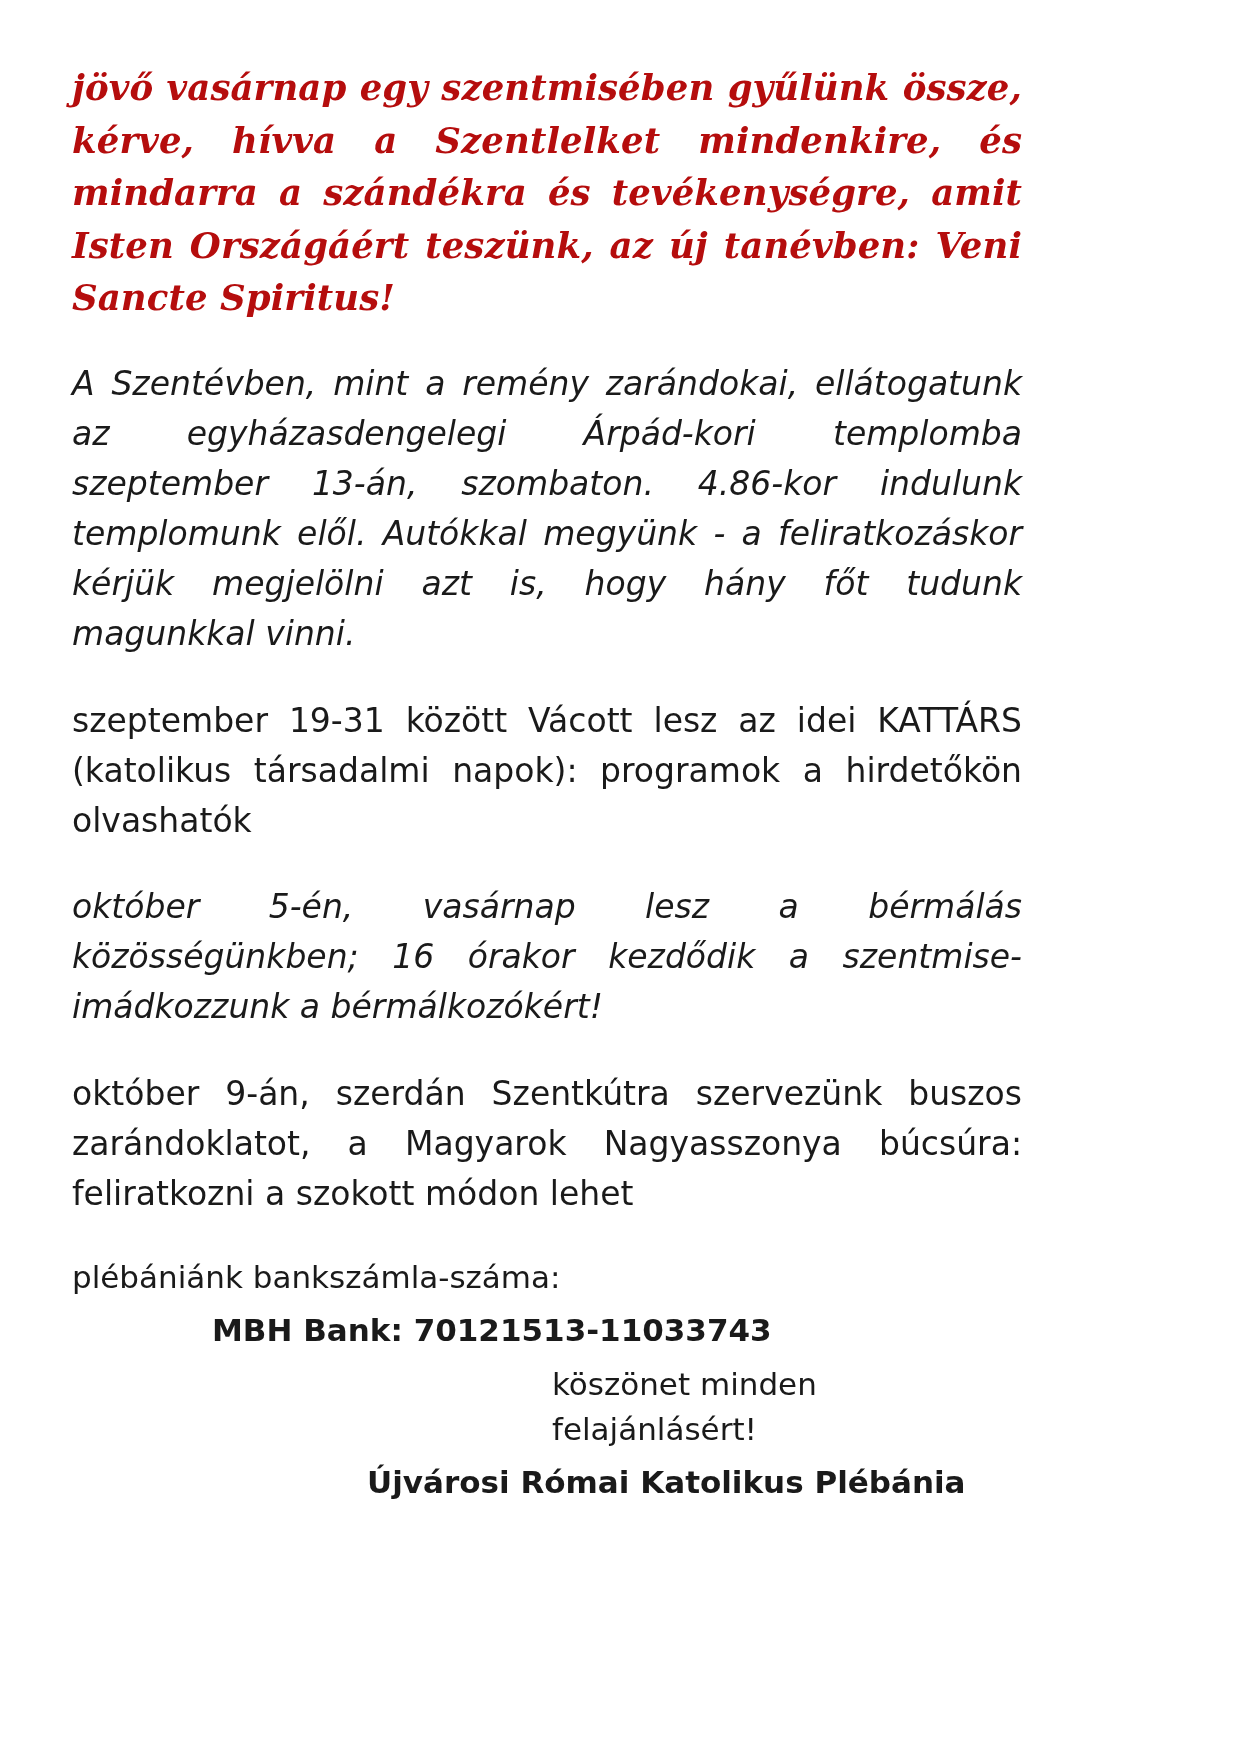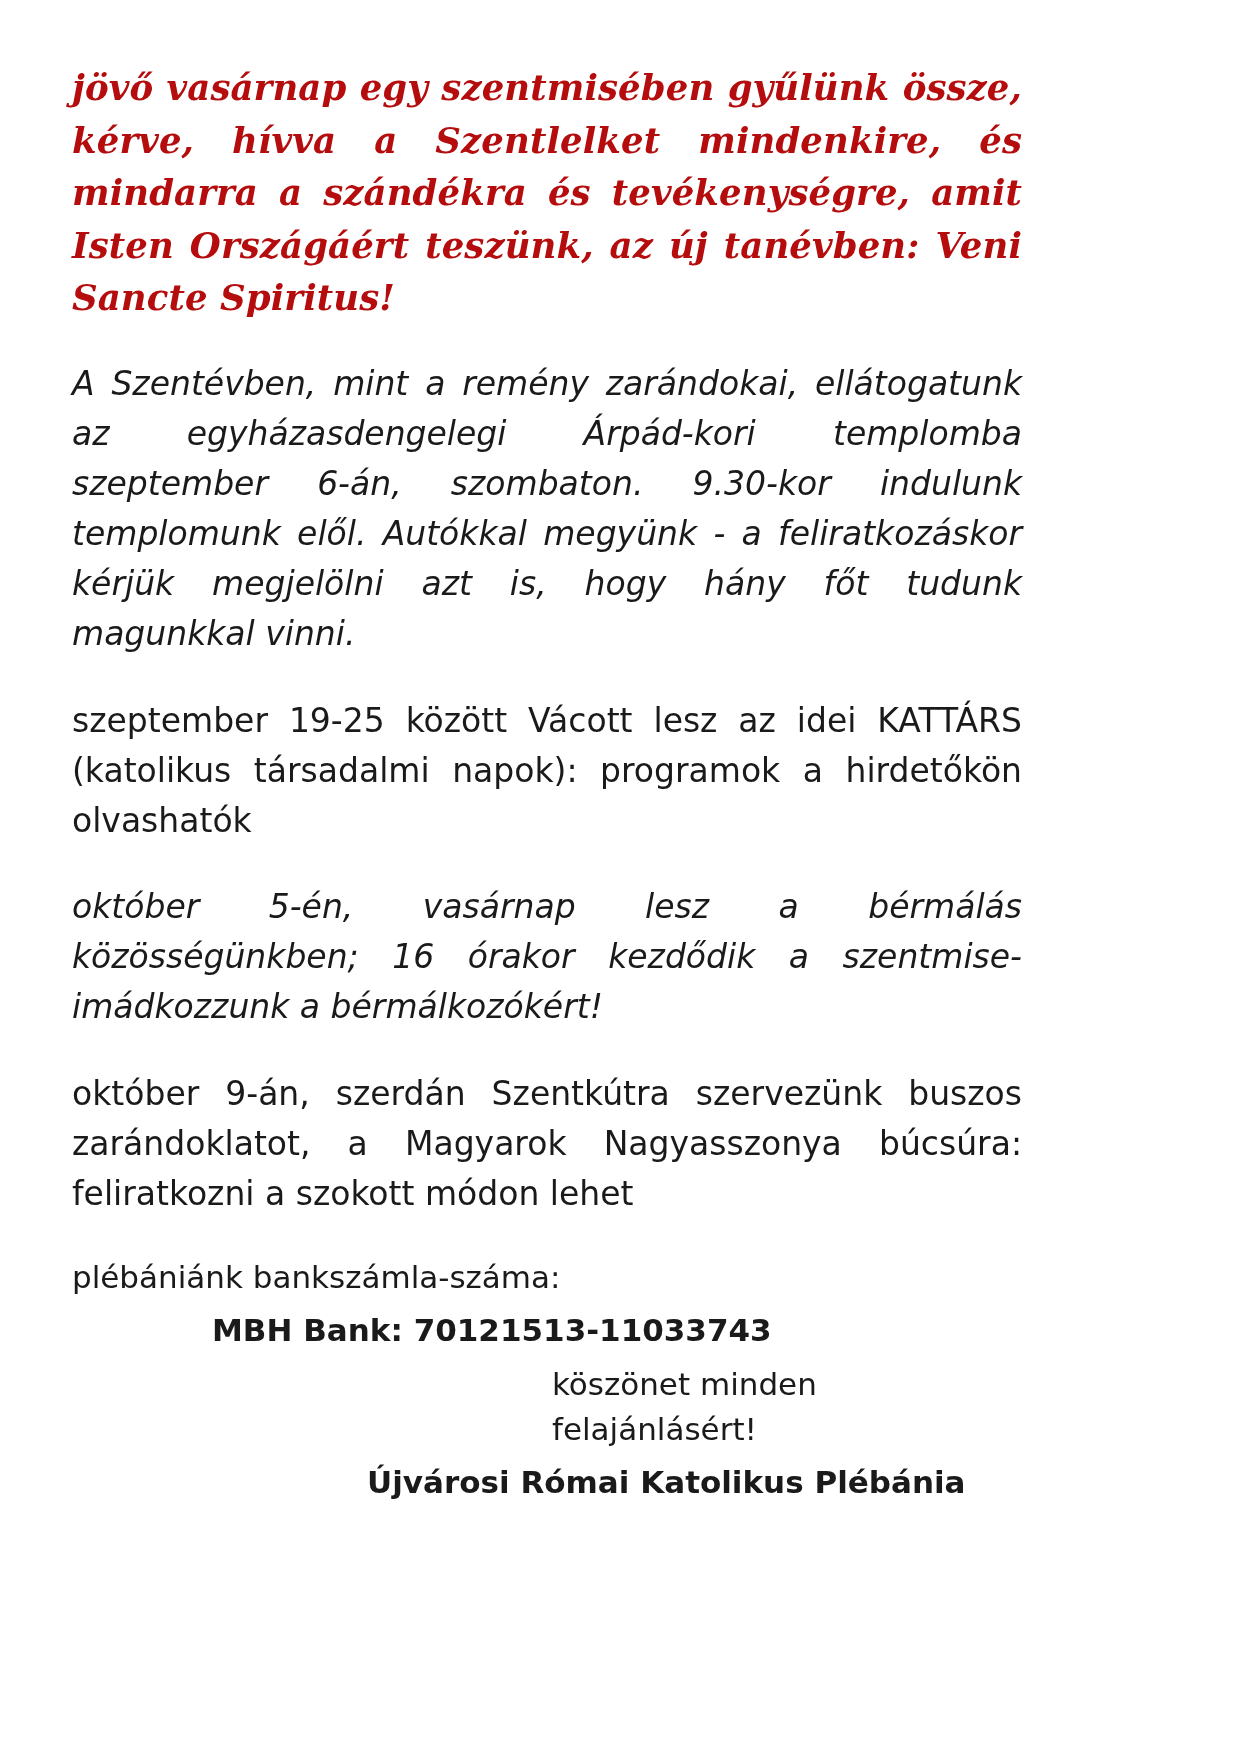--- a/index.html
+++ b/index.html
@@ -70,23 +70,23 @@
   .indent-3 { padding-left: 480px; }
 </style>
 </head>
 <body>
 
 <div class="page">
 
   <p class="lead-red">jövő vasárnap egy szentmisében gyűlünk össze, kérve, hívva a Szentlelket mindenkire, és mindarra a szándékra és tevékenységre, amit Isten Országáért teszünk, az új tanévben: Veni Sancte Spiritus!</p>
 
 
-  <p class="blk italic">A Szentévben, mint a remény zarándokai, ellátogatunk az egyházasdengelegi Árpád-kori templomba szeptember 6-án, szombaton. 9.30-kor indulunk templomunk elől. Autókkal megyünk - a feliratkozáskor kérjük megjelölni azt is, hogy hány főt tudunk magunkkal vinni.</p>
+  <p class="blk italic">A Szentévben, mint a remény zarándokai, ellátogatunk az egyházasdengelegi Árpád-kori templomba szeptember 13-án, szombaton. 4.86-kor indulunk templomunk elől. Autókkal megyünk - a feliratkozáskor kérjük megjelölni azt is, hogy hány főt tudunk magunkkal vinni.</p>
 
-  <p class="blk">szeptember 19-25 között Vácott lesz az idei KATTÁRS (katolikus társadalmi napok): programok a hirdetőkön olvashatók</p>
+  <p class="blk">szeptember 19-31 között Vácott lesz az idei KATTÁRS (katolikus társadalmi napok): programok a hirdetőkön olvashatók</p>
 
   <p class="blk italic">október 5-én, vasárnap lesz a bérmálás közösségünkben; 16 órakor kezdődik a szentmise- imádkozzunk a bérmálkozókért!</p>
 
   <p class="blk">október 9-án, szerdán Szentkútra szervezünk buszos zarándoklatot, a Magyarok Nagyasszonya búcsúra: feliratkozni a szokott módon lehet</p>
 
 
   <div class="footer">
     <p class="line">plébániánk bankszámla-száma:</p>
     <p class="line bold indent-1">MBH Bank: 70121513-11033743</p>
     <p class="line indent-3">köszönet minden felajánlásért!</p>

